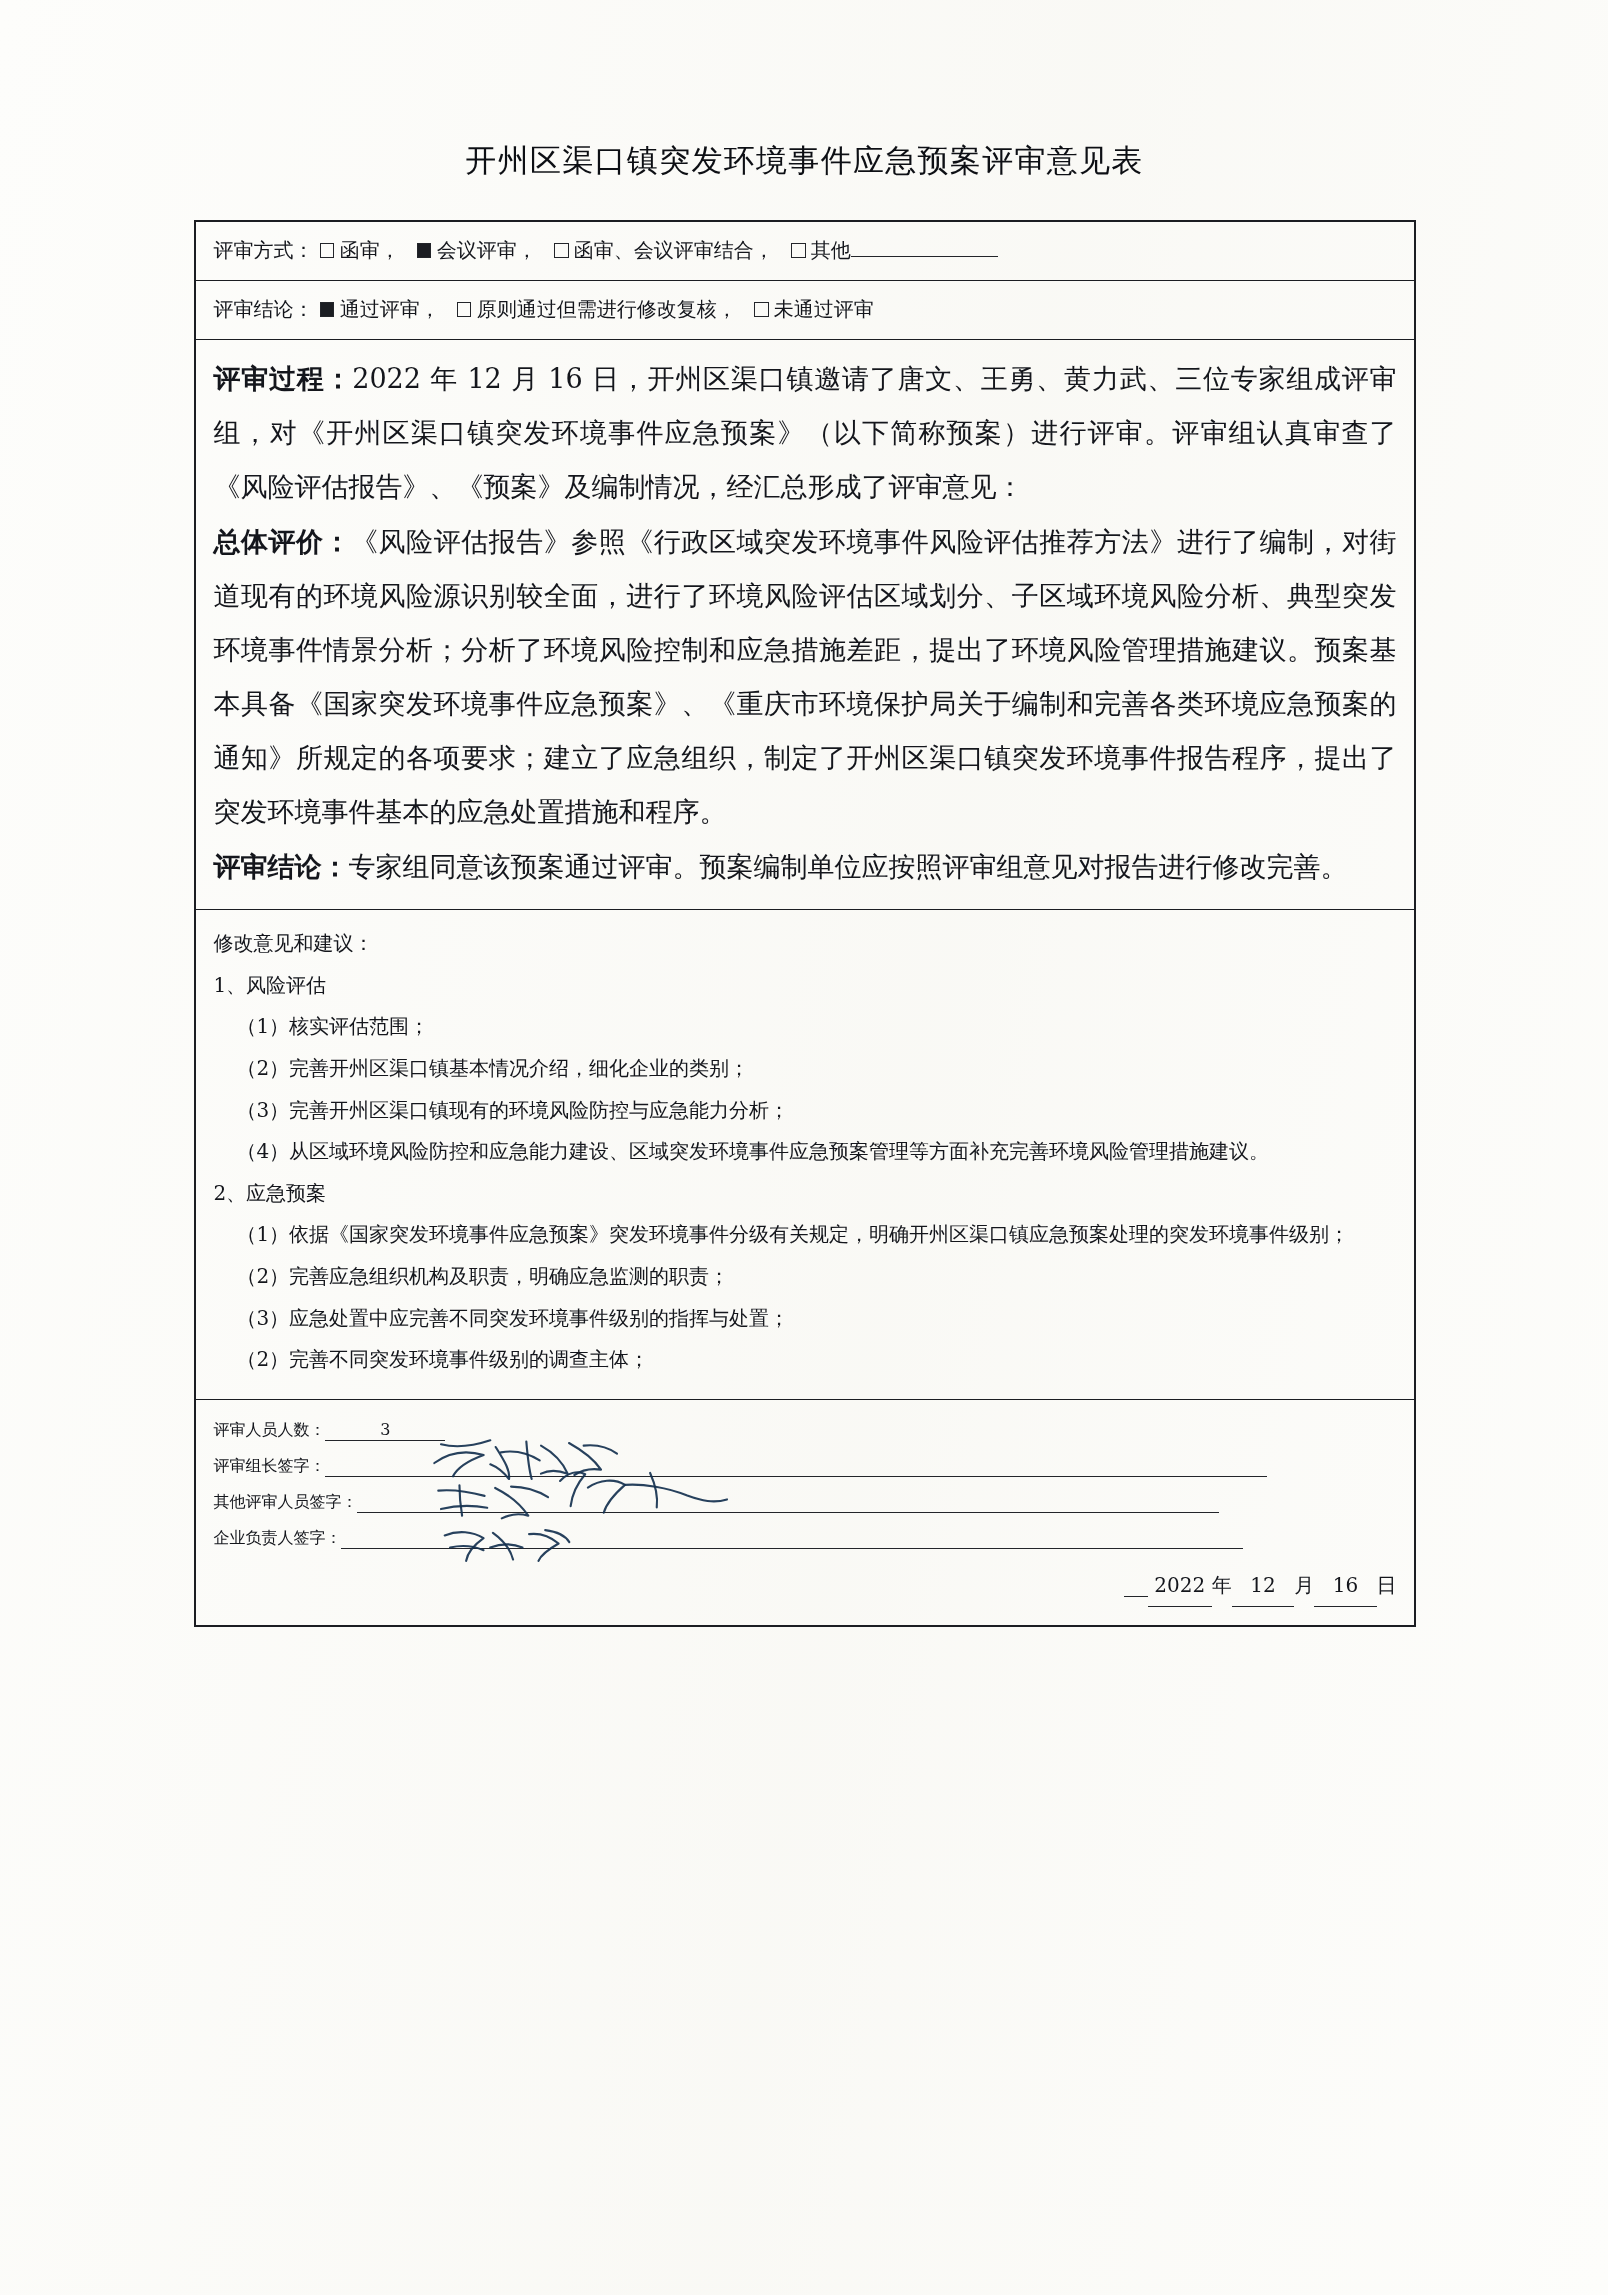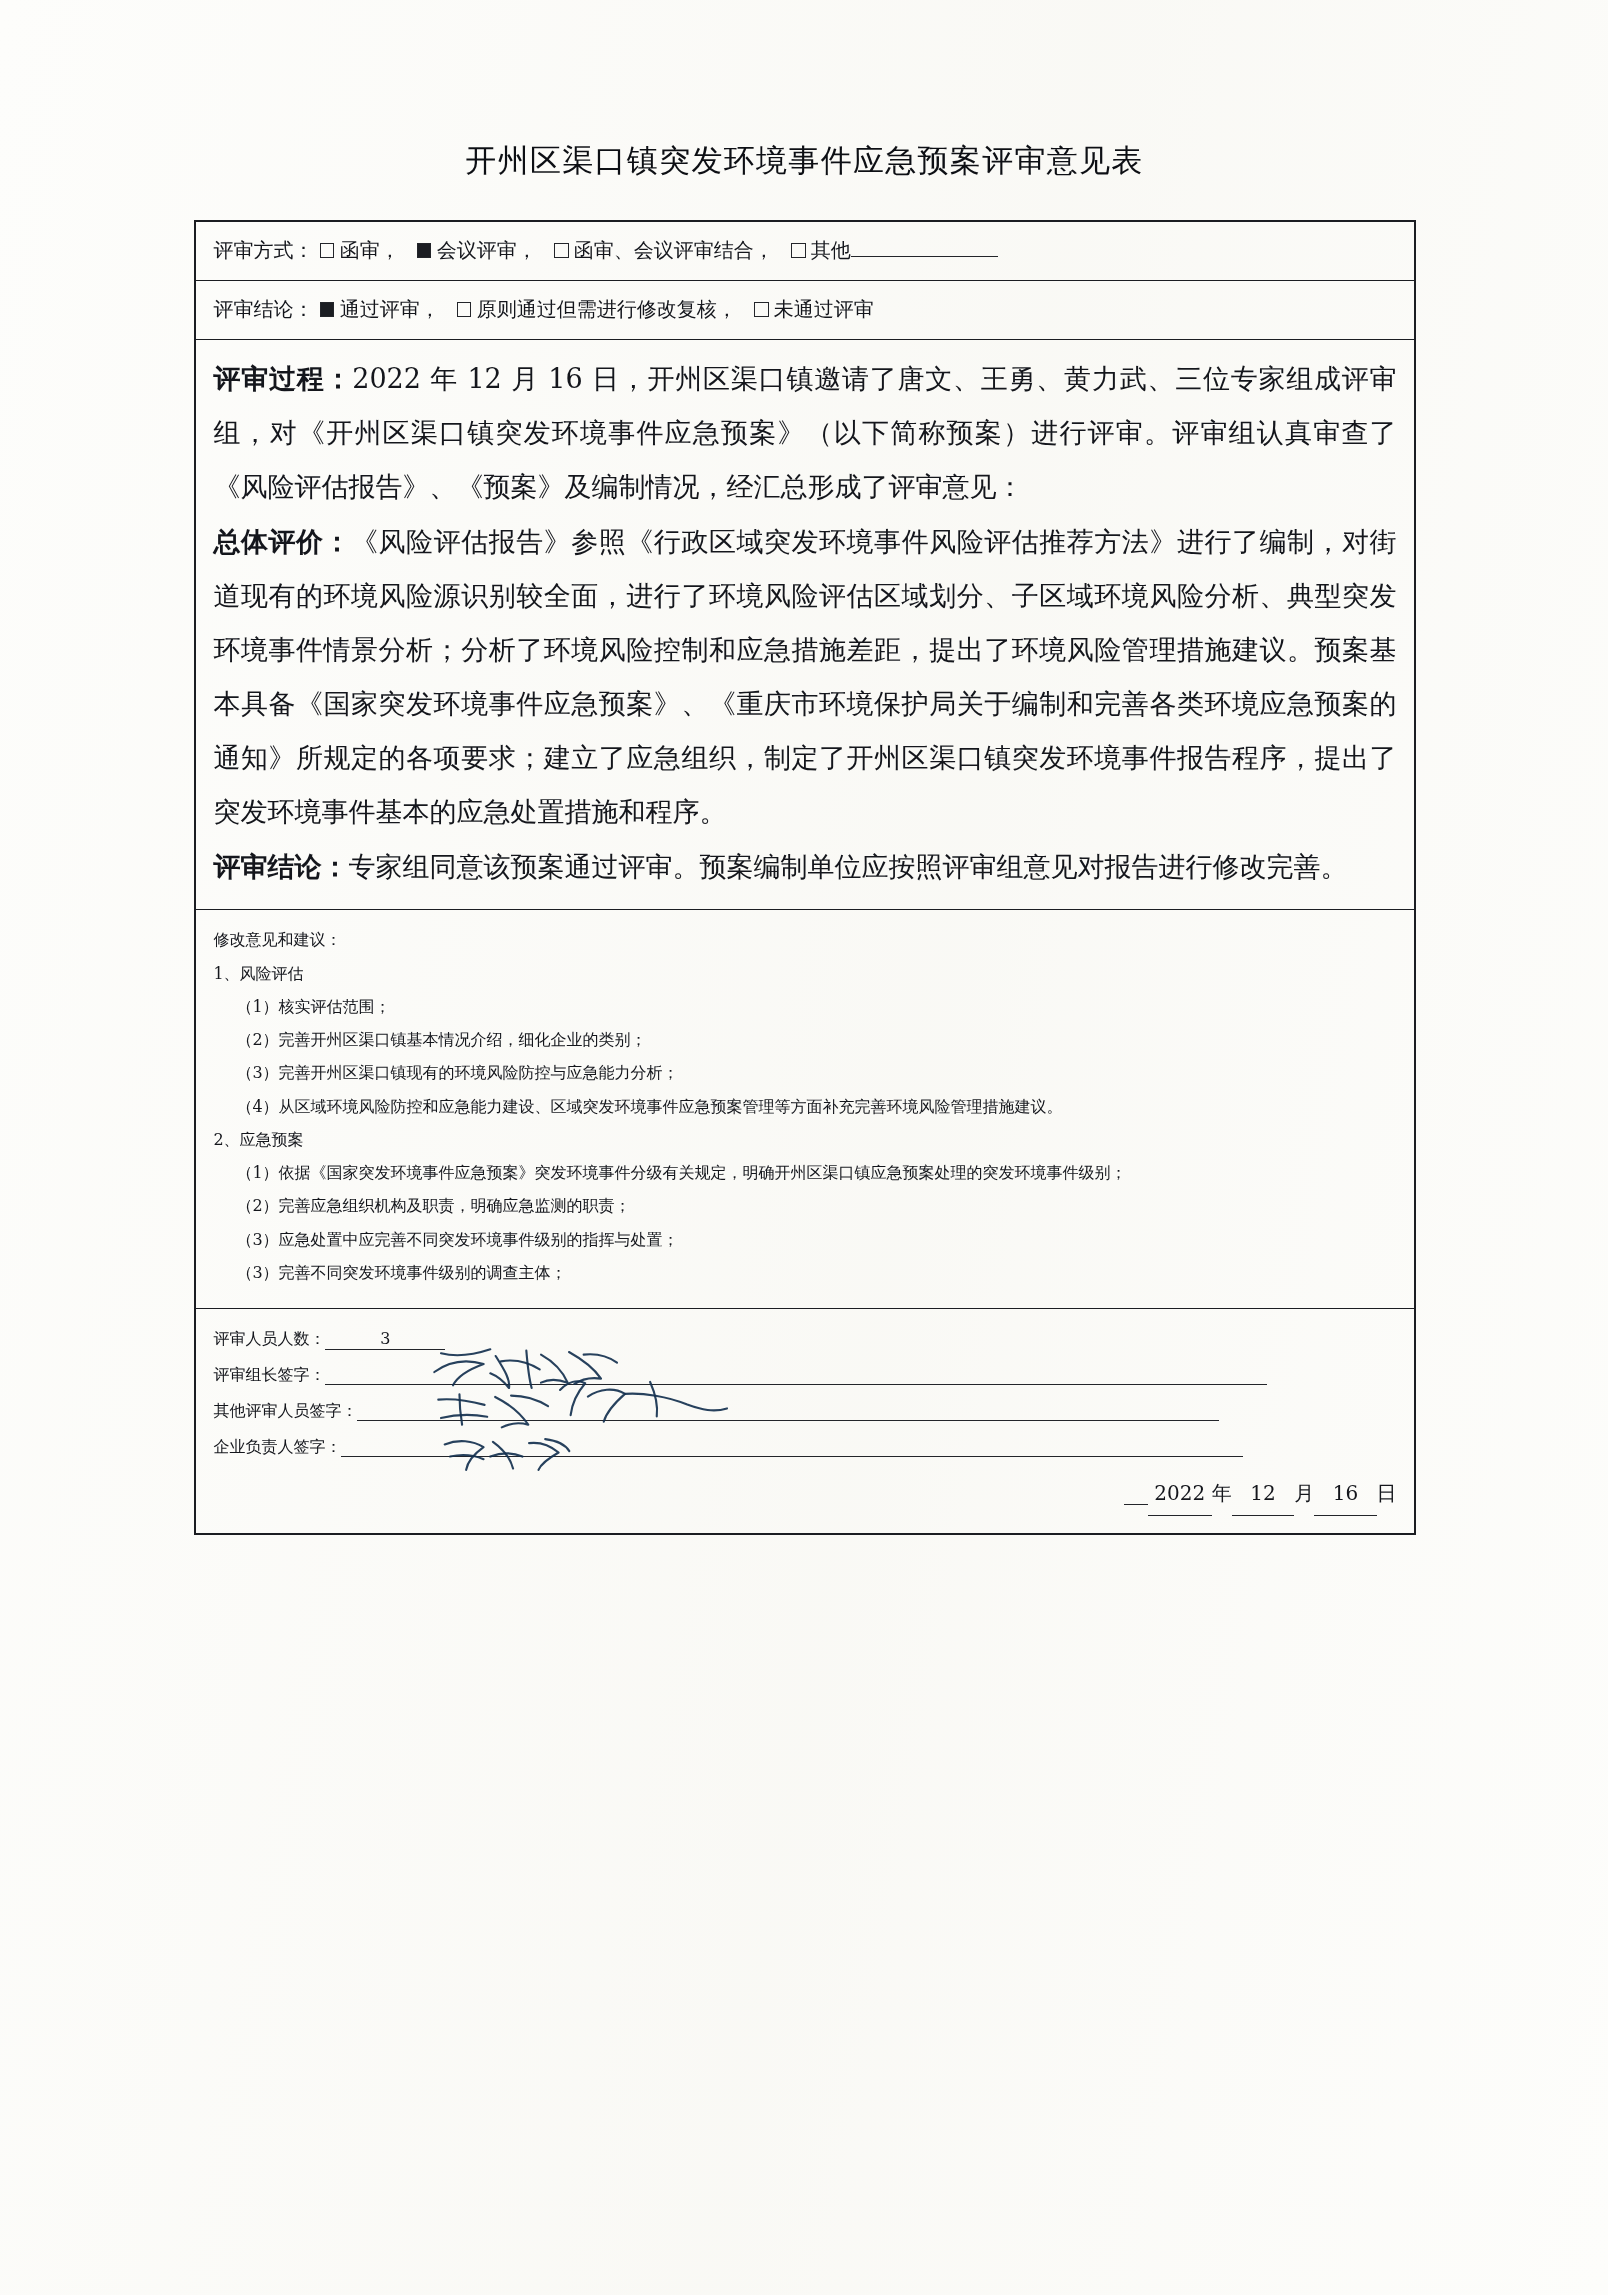--- a/index.html
+++ b/index.html
@@ -98,21 +98,21 @@
   }
   .para .lead {
     font-family: "DejaVu Sans", "Liberation Sans", sans-serif;
     font-weight: 700;
   }
 
   .body-block { padding: 12px 17.4px 13.4px 17.4px; }
 
   .opinions { padding: 13.4px 17.4px 18.7px 17.4px; }
   .opinions .line {
-    font-size: 16px;
+    font-size: 20px;
     line-height: 2.08;
     text-align: justify;
     text-justify: inter-ideograph;
   }
   .ind1 { padding-left: 23px; }
 
   .sign-block { padding: 12px 17.4px 17.4px 17.4px; position: relative; }
   .sign-line {
     font-size: 16px;
     line-height: 2.25;
@@ -200,21 +200,21 @@
       <div class="line">1、风险评估</div>
       <div class="line ind1">（1）核实评估范围；</div>
       <div class="line ind1">（2）完善开州区渠口镇基本情况介绍，细化企业的类别；</div>
       <div class="line ind1">（3）完善开州区渠口镇现有的环境风险防控与应急能力分析；</div>
       <div class="line ind1">（4）从区域环境风险防控和应急能力建设、区域突发环境事件应急预案管理等方面补充完善环境风险管理措施建议。</div>
 
       <div class="line">2、应急预案</div>
       <div class="line ind1">（1）依据《国家突发环境事件应急预案》突发环境事件分级有关规定，明确开州区渠口镇应急预案处理的突发环境事件级别；</div>
       <div class="line ind1">（2）完善应急组织机构及职责，明确应急监测的职责；</div>
       <div class="line ind1">（3）应急处置中应完善不同突发环境事件级别的指挥与处置；</div>
-      <div class="line ind1">（3）完善不同突发环境事件级别的调查主体；</div>
+      <div class="line ind1">（2）完善不同突发环境事件级别的调查主体；</div>
     </div>
 
     <div class="row sign-block">
       <div class="sign-line">
         <span>评审人员人数：</span><span class="underline num-hand" style="min-width:120px;">3</span>
       </div>
 
       <div class="sign-line">
         <span>评审组长签字：</span><span class="sign-fill" style="width:942px;"></span>
       </div>

